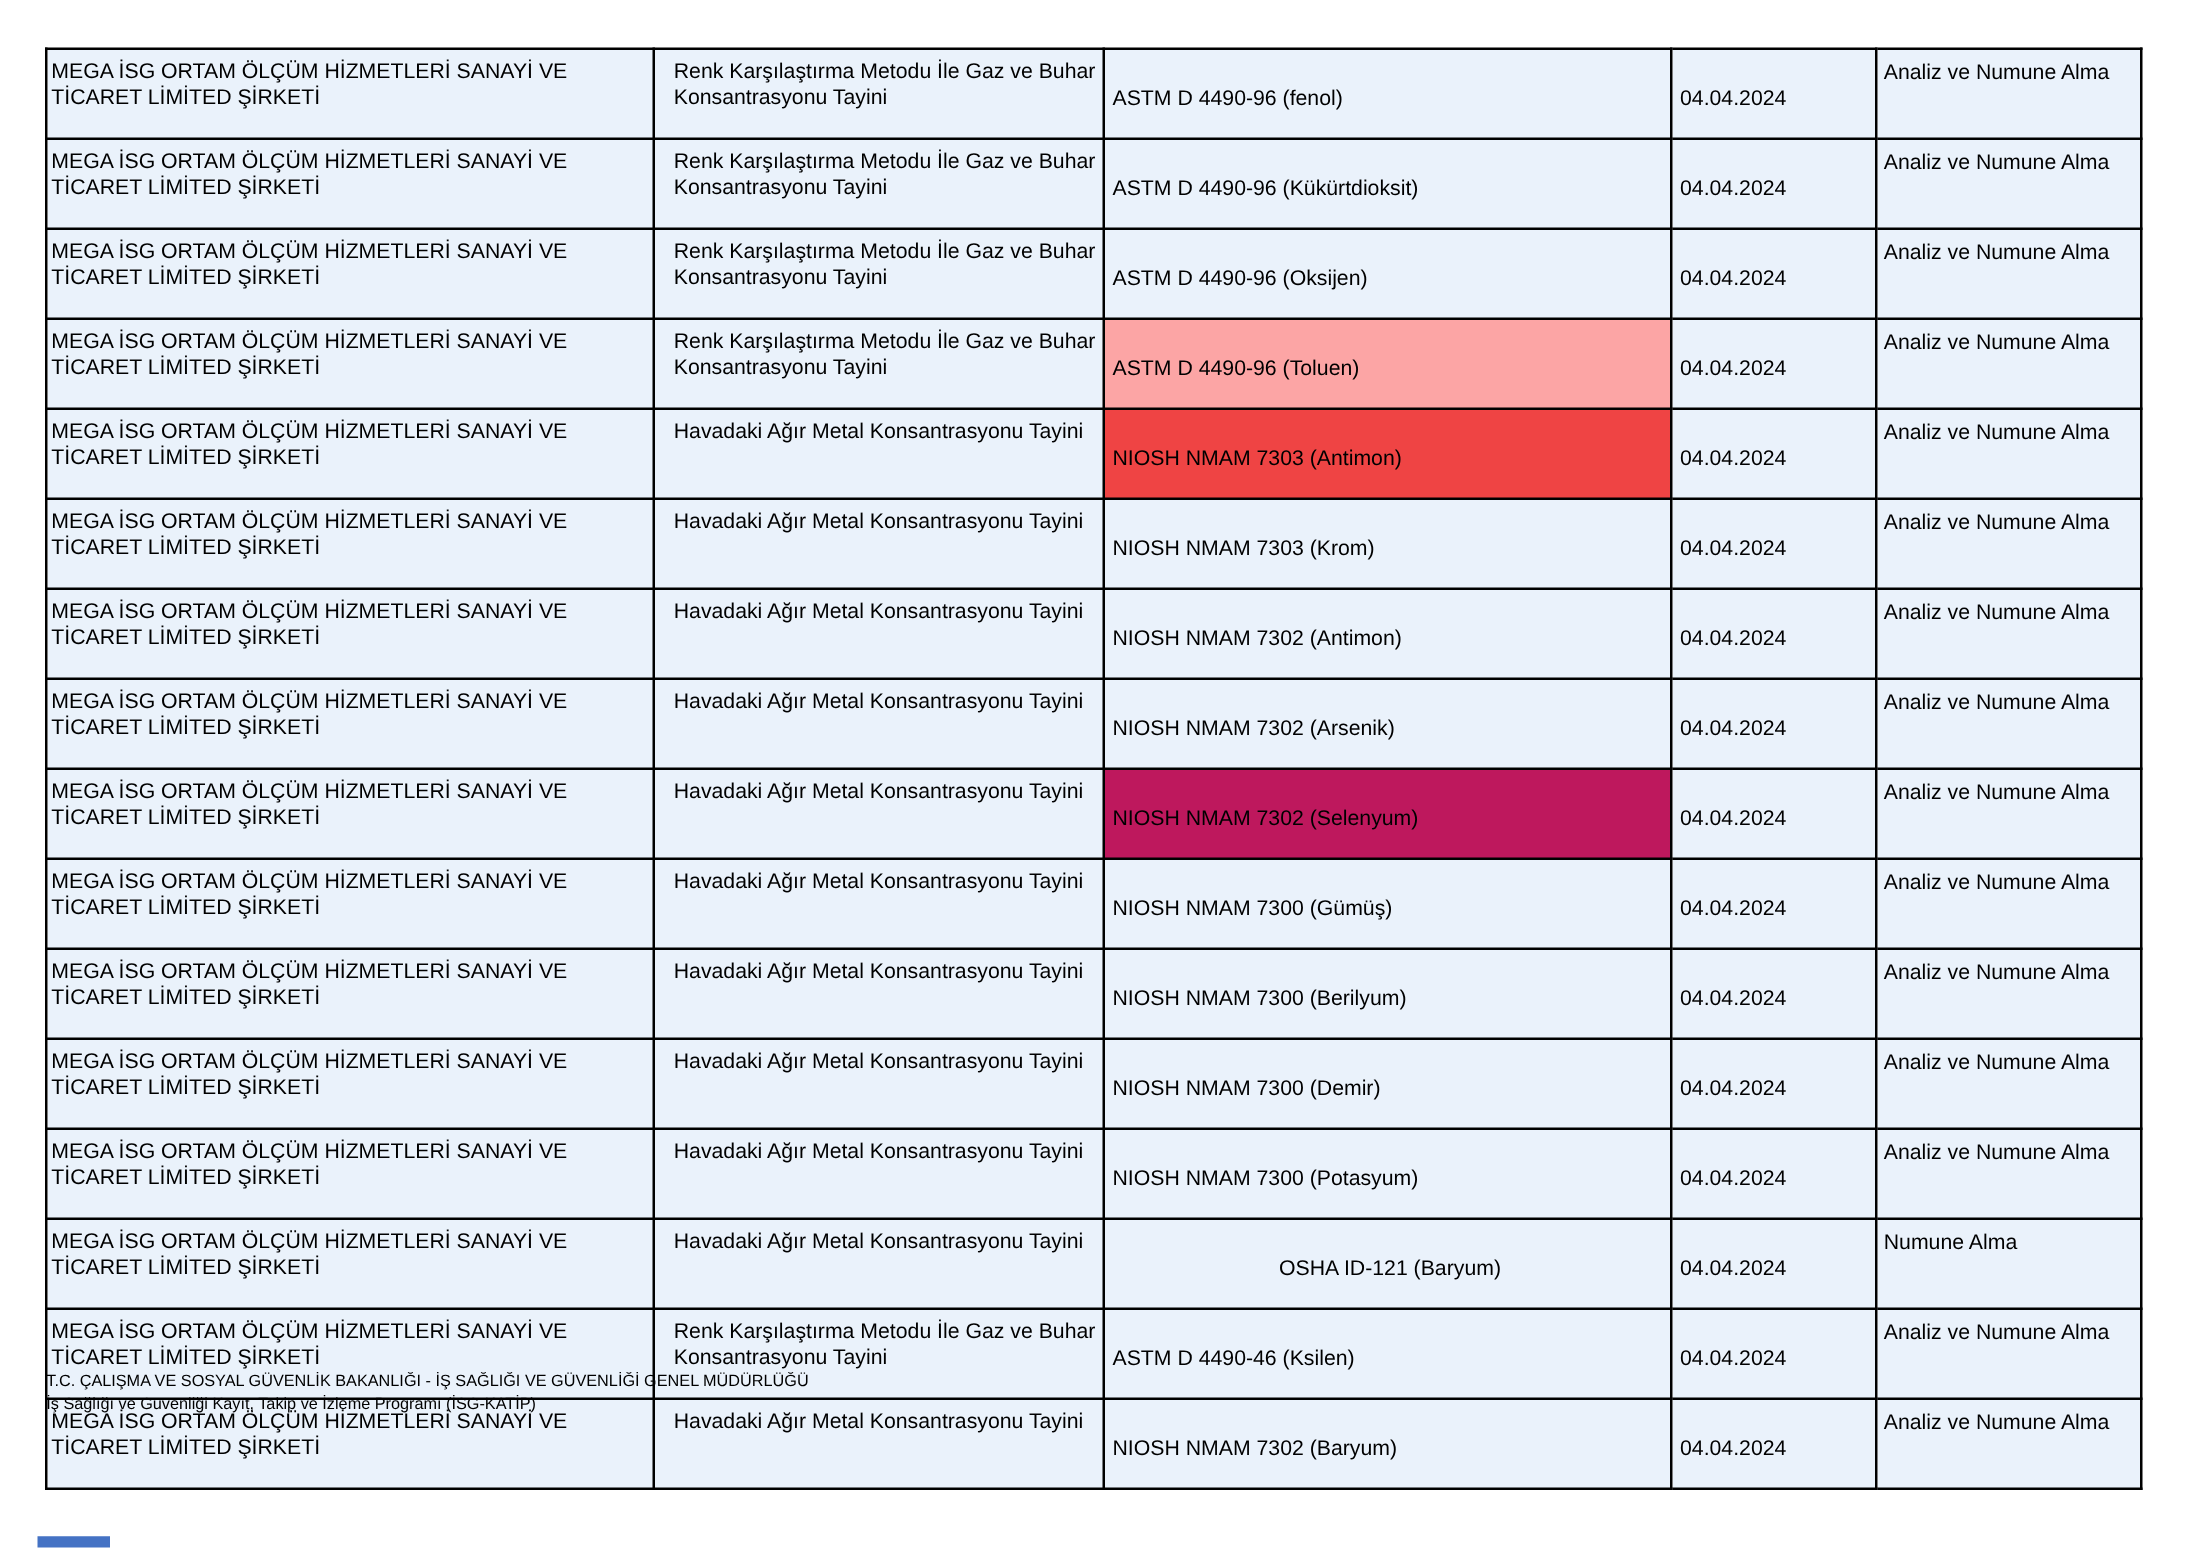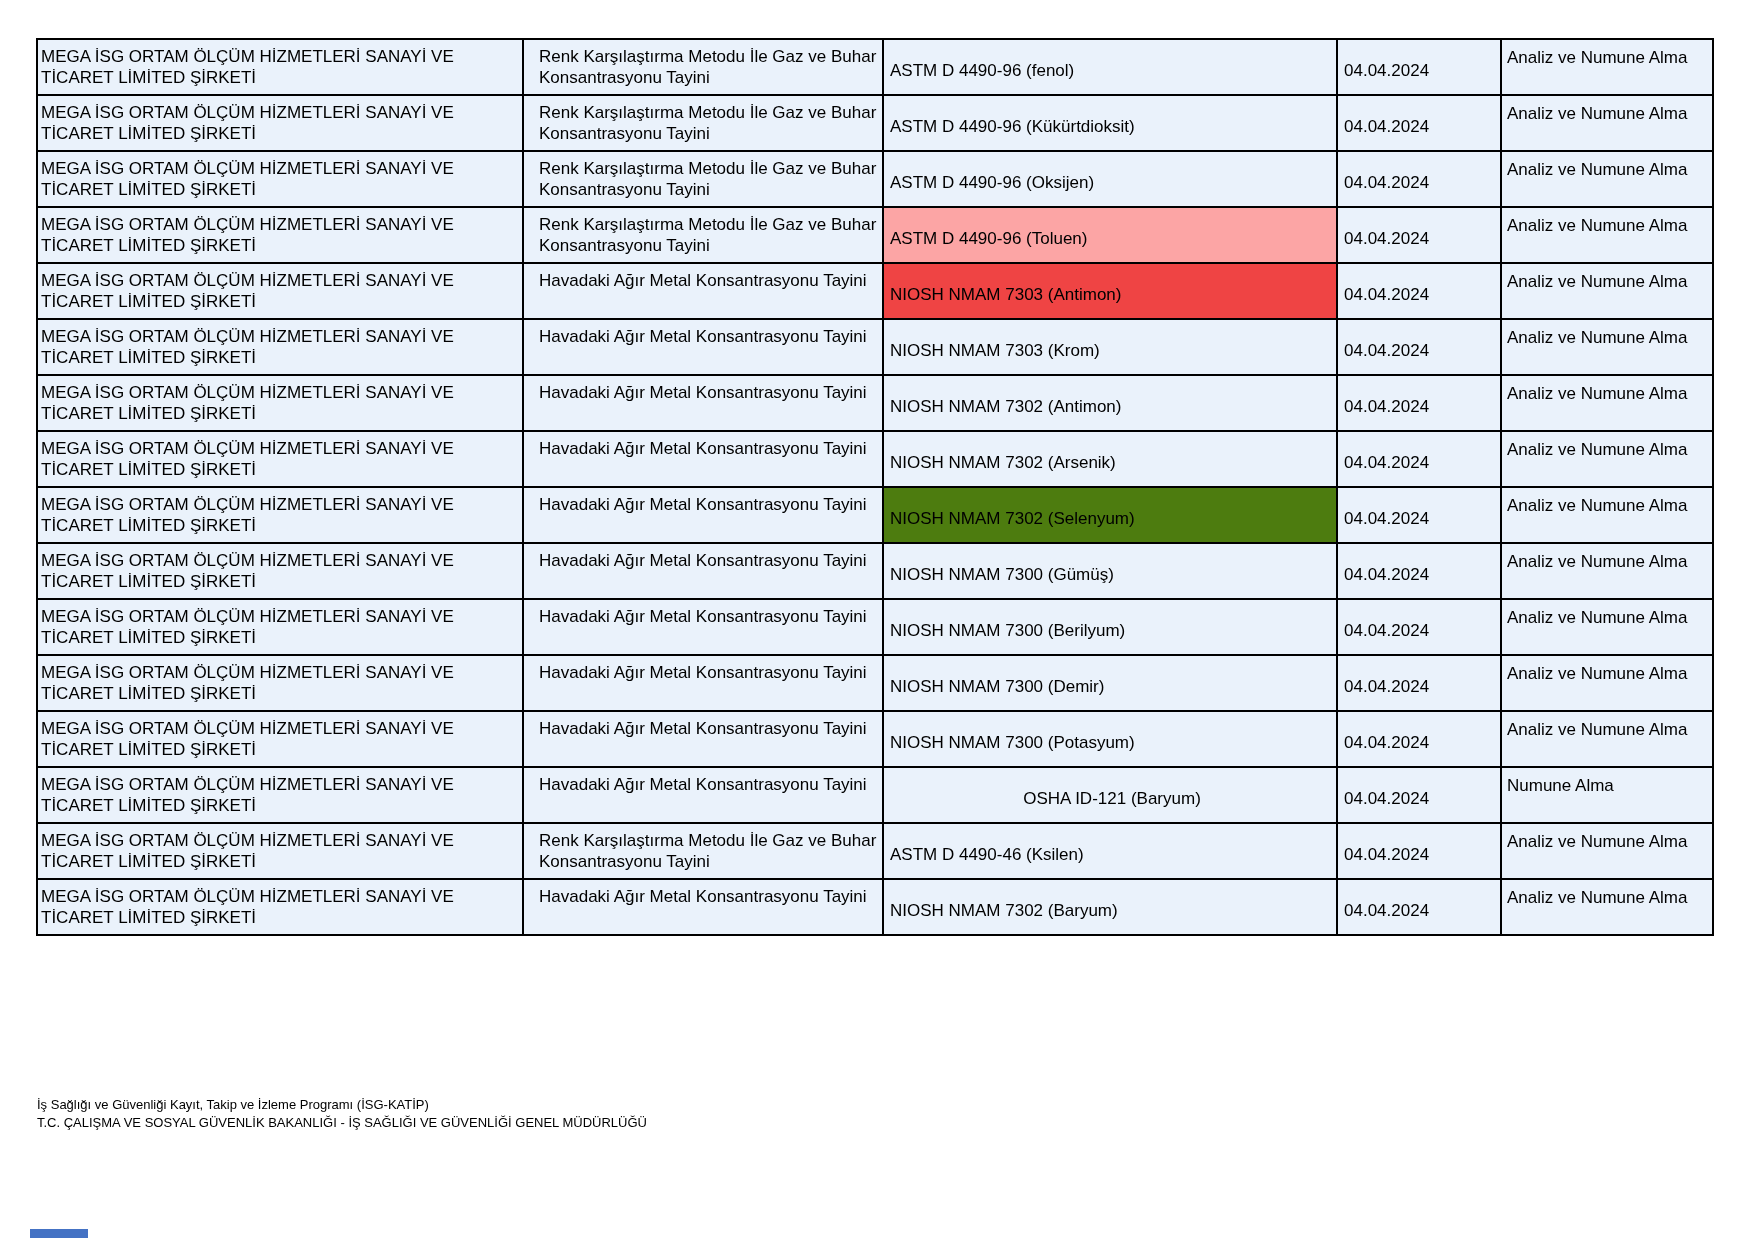--- a/index.html
+++ b/index.html
@@ -25,21 +25,21 @@
   }
   table.report td {
     border: 2px solid #000000;
     background: #eaf2fb;
     color: #000000;
     font-size: 17px;
     line-height: 21px;
     overflow: hidden;
     word-wrap: break-word;
   }
-  table.report tr { height: 56px; }
+  table.report tr { height: 72px; }
   td.c-company  { vertical-align: top;    padding: 6px 2px 2px 3px; }
   td.c-method   { vertical-align: top;    padding: 6px 2px 2px 15px; }
   td.c-standard { vertical-align: middle; padding: 8px 2px 2px 6px; }
   td.c-date     { vertical-align: middle; padding: 8px 2px 2px 6px; }
   td.c-scope    { vertical-align: top;    padding: 7px 2px 2px 5px; }
 
   .footer {
     position: absolute;
     left: 37px;
     top: 1096px;
@@ -121,21 +121,21 @@
         <tr>
       <td class="c-company" style="background: rgb(234, 242, 251); border-color: rgb(0, 0, 0);">MEGA İSG ORTAM ÖLÇÜM HİZMETLERİ SANAYİ VE TİCARET LİMİTED ŞİRKETİ</td>
       <td class="c-method" style="background: rgb(234, 242, 251); border-color: rgb(0, 0, 0);">Havadaki Ağır Metal Konsantrasyonu Tayini</td>
       <td class="c-standard" style="background: rgb(234, 242, 251); border-color: rgb(0, 0, 0);">NIOSH NMAM 7302 (Arsenik)</td>
       <td class="c-date" style="background: rgb(234, 242, 251); border-color: rgb(0, 0, 0);">04.04.2024</td>
       <td class="c-scope" style="background: rgb(234, 242, 251); border-color: rgb(0, 0, 0);">Analiz ve Numune Alma</td>
     </tr>
         <tr>
       <td class="c-company" style="background: rgb(234, 242, 251); border-color: rgb(0, 0, 0);">MEGA İSG ORTAM ÖLÇÜM HİZMETLERİ SANAYİ VE TİCARET LİMİTED ŞİRKETİ</td>
       <td class="c-method" style="background: rgb(234, 242, 251); border-color: rgb(0, 0, 0);">Havadaki Ağır Metal Konsantrasyonu Tayini</td>
-      <td class="c-standard" style="background: #4d7c0f; border-color: rgb(0, 0, 0);">NIOSH NMAM 7302 (Selenyum)</td>
+      <td class="c-standard" style="background: #be185d; border-color: rgb(0, 0, 0);">NIOSH NMAM 7302 (Selenyum)</td>
       <td class="c-date" style="background: rgb(234, 242, 251); border-color: rgb(0, 0, 0);">04.04.2024</td>
       <td class="c-scope" style="background: rgb(234, 242, 251); border-color: rgb(0, 0, 0);">Analiz ve Numune Alma</td>
     </tr>
         <tr>
       <td class="c-company" style="background: rgb(234, 242, 251); border-color: rgb(0, 0, 0);">MEGA İSG ORTAM ÖLÇÜM HİZMETLERİ SANAYİ VE TİCARET LİMİTED ŞİRKETİ</td>
       <td class="c-method" style="background: rgb(234, 242, 251); border-color: rgb(0, 0, 0);">Havadaki Ağır Metal Konsantrasyonu Tayini</td>
       <td class="c-standard" style="background: rgb(234, 242, 251); border-color: rgb(0, 0, 0);">NIOSH NMAM 7300 (Gümüş)</td>
       <td class="c-date" style="background: rgb(234, 242, 251); border-color: rgb(0, 0, 0);">04.04.2024</td>
       <td class="c-scope" style="background: rgb(234, 242, 251); border-color: rgb(0, 0, 0);">Analiz ve Numune Alma</td>
     </tr>
@@ -178,19 +178,19 @@
       <td class="c-company" style="background: rgb(234, 242, 251); border-color: rgb(0, 0, 0);">MEGA İSG ORTAM ÖLÇÜM HİZMETLERİ SANAYİ VE TİCARET LİMİTED ŞİRKETİ</td>
       <td class="c-method" style="background: rgb(234, 242, 251); border-color: rgb(0, 0, 0);">Havadaki Ağır Metal Konsantrasyonu Tayini</td>
       <td class="c-standard" style="background: rgb(234, 242, 251); border-color: rgb(0, 0, 0);">NIOSH NMAM 7302 (Baryum)</td>
       <td class="c-date" style="background: rgb(234, 242, 251); border-color: rgb(0, 0, 0);">04.04.2024</td>
       <td class="c-scope" style="background: rgb(234, 242, 251); border-color: rgb(0, 0, 0);">Analiz ve Numune Alma</td>
     </tr>
       </tbody>
   </table>
 
   <div class="footer">
+    <div>T.C. ÇALIŞMA VE SOSYAL GÜVENLİK BAKANLIĞI - İŞ SAĞLIĞI VE GÜVENLİĞİ GENEL MÜDÜRLÜĞÜ</div>
     <div>İş Sağlığı ve Güvenliği Kayıt, Takip ve İzleme Programı (İSG-KATİP)</div>
-    <div>T.C. ÇALIŞMA VE SOSYAL GÜVENLİK BAKANLIĞI - İŞ SAĞLIĞI VE GÜVENLİĞİ GENEL MÜDÜRLÜĞÜ</div>
   </div>
 
   <div class="bottom-bar" style="background: rgb(68, 114, 196);"></div>
 
 </div>
 
 </body></html>

